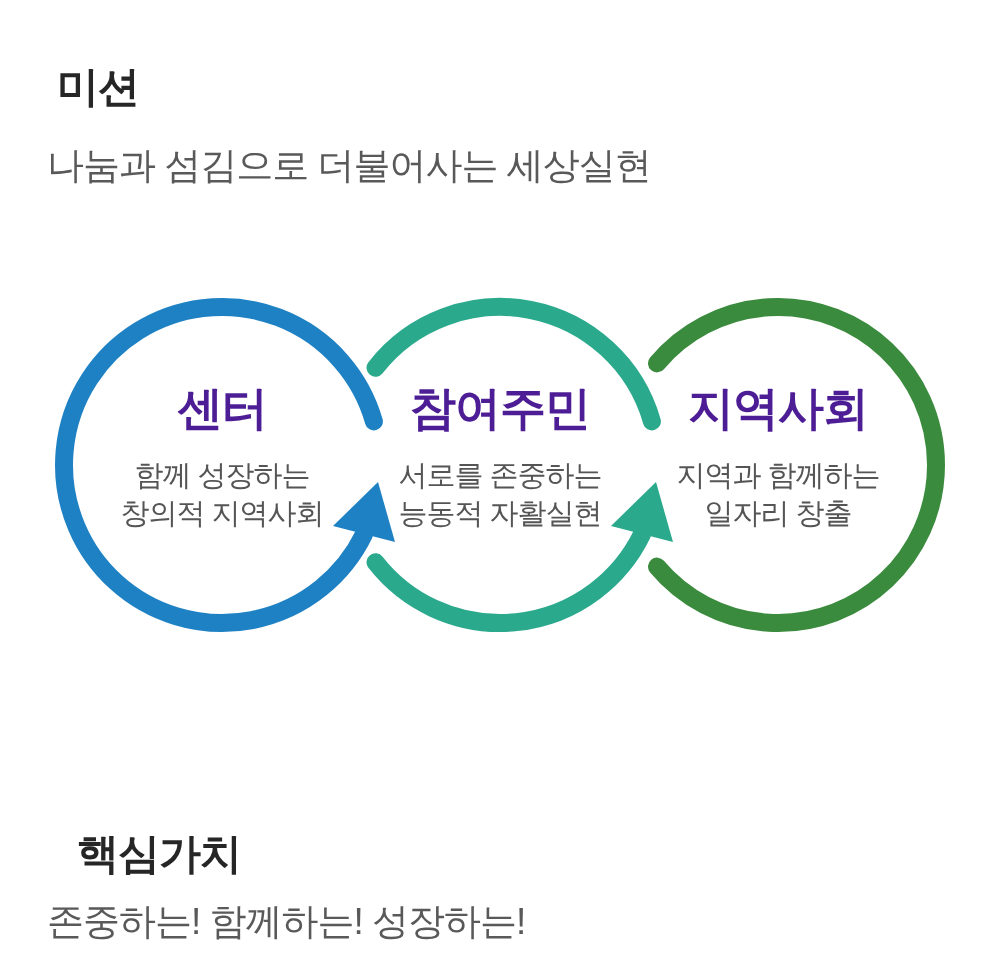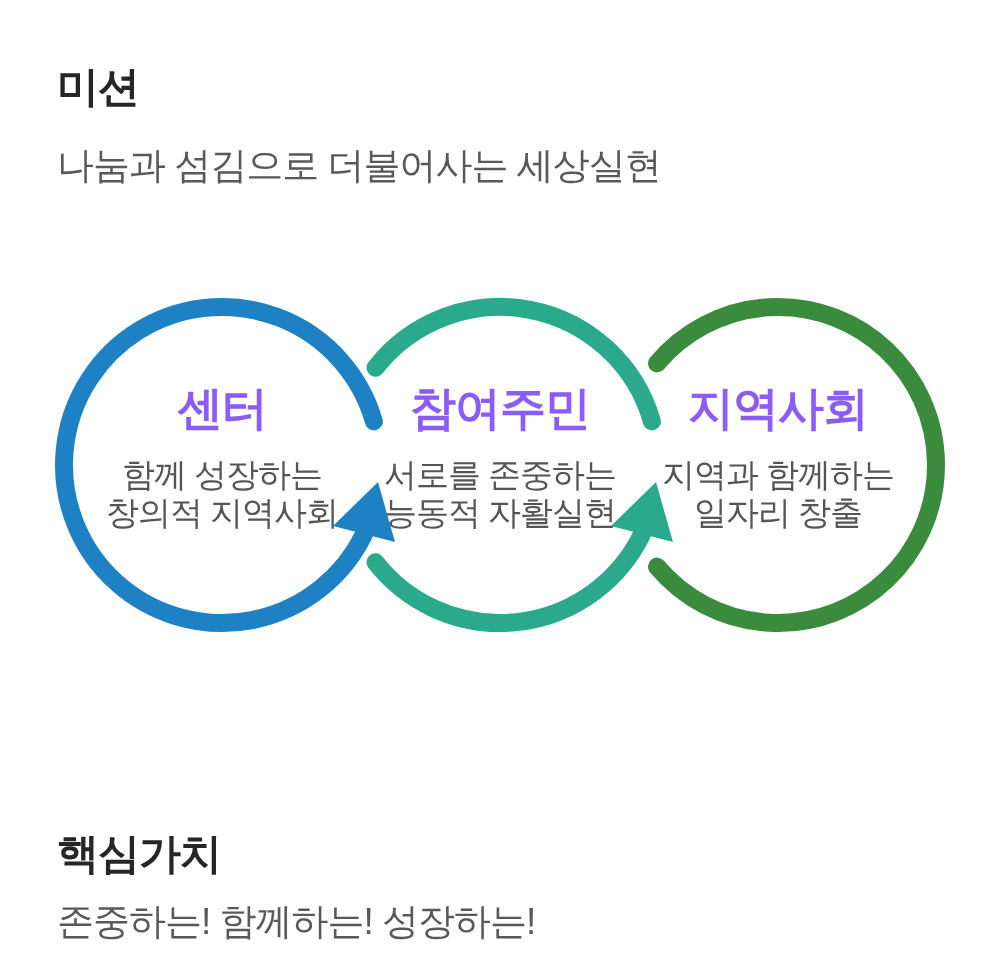--- a/index.html
+++ b/index.html
@@ -19,30 +19,30 @@
   
   .section-title {
     left: 57px;
     font-size: 42px;
     font-weight: 700;
     color: #262626;
     letter-spacing: -1px;
     white-space: nowrap;
   }
   .section-subtitle {
-    left: 57px;
+    left: 47px;
     font-size: 37px;
     font-weight: 500;
     color: #595959;
     letter-spacing: -1px;
     white-space: nowrap;
   }
   #mission-title   { top: 31px; }
   #mission-subtitle{ top: 104px; }
-  #core-title      { top: 791px; }
+  #core-title      { top: 791px; margin-left: 20px; }
   #core-subtitle   { top: 860px; }
 
   
   #cycle-diagram {
     top: 280px;
     left: 0;
     width: 1000px;
     height: 380px;
   }
   #cycle-svg {
@@ -54,30 +54,30 @@
     width: 316px;
     text-align: center;
   }
   .node-label .node-title {
     position: absolute;
     top: 102px;
     left: 0;
     width: 100%;
     font-size: 46px;
     font-weight: 700;
-    color: #8b5cf6;
+    color: #4c1d95;
     letter-spacing: -1px;
     line-height: 52px;
   }
   .node-label .node-desc {
     position: absolute;
     top: 176px;
     left: 0;
     width: 100%;
-    font-size: 33px;
+    font-size: 29px;
     color: #555555;
     letter-spacing: -1px;
     line-height: 38px;
   }
   #node-center    { left: 64px;  top: 0; height: 380px; }
   #node-residents { left: 342px; top: 0; height: 380px; }
   #node-community { left: 620px; top: 0; height: 380px; }
 </style>
 </head>
 <body>

